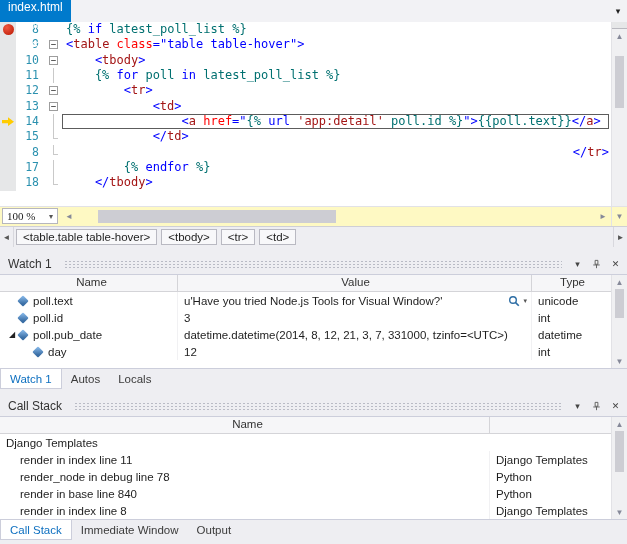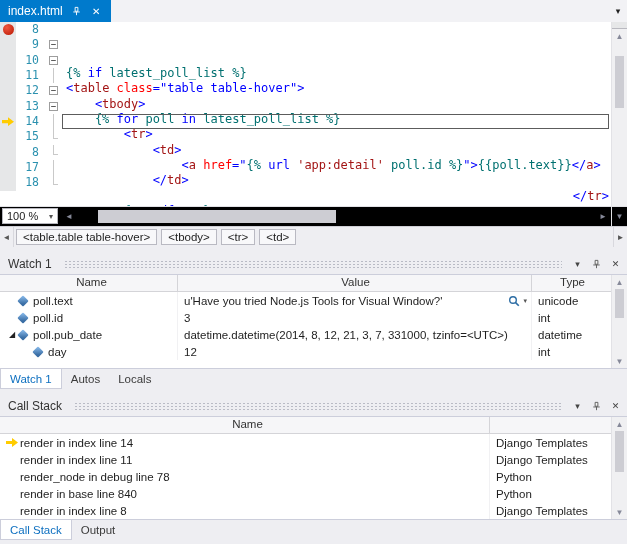--- a/index.html
+++ b/index.html
@@ -2,54 +2,54 @@
 <html><head>
 <meta charset="utf-8">
 <style>
   * { margin:0; padding:0; box-sizing:border-box; }
   html,body { background:#eeeef2; }
   .app { width:627px; height:544px; overflow:hidden; display:flex; flex-direction:column;
          font-family:"Liberation Sans", sans-serif; font-size:12px; color:#1e1e1e; background:#eeeef2; }
 
   
   .doc-tabbar { height:22px; flex:none; background:#f2f2f5; display:flex; align-items:flex-end; position:relative; }
-  .doc-tab { height:22px; background:#007acc; color:#fff; display:flex; align-items:center; gap:7px; padding:0 8px; }
+  .doc-tab { height:22px; background:#007acc; color:#fff; display:flex; align-items:center; gap:7px; padding:0 8px;flex-direction:column; }
   .doc-tab .tab-title { font-size:12px; }
   .doc-tab .ticon { display:flex; align-items:center; justify-content:center; width:13px; height:13px; font-size:10px; color:#fff; }
   .tabbar-caret { margin-left:auto; width:18px; height:100%; display:flex; align-items:center; justify-content:center; color:#222; font-size:9px; }
 
   
   .editor-wrap { height:184px; flex:none; display:flex; background:#fff; }
   #code-lines { width:611px; flex:none; overflow:hidden; }
   .line { display:flex; height:15.333px; line-height:15.333px; font-family:"DejaVu Sans Mono","Liberation Mono",monospace; font-size:12px; }
   .margin { width:16px; flex:none; background:#e6e7e8; display:flex; align-items:center; justify-content:center; }
   .bp { width:11px; height:11px; border-radius:50%; background:radial-gradient(circle at 35% 32%, #f0573f, #b81702); }
   .cur-arrow { width:12px; height:11px; background:#fc0; clip-path:polygon(0 36%,50% 36%,50% 10%,100% 50%,50% 90%,50% 64%,0 64%); filter:drop-shadow(0 0 0.5px #8a6d00); }
   .lnum { width:30px; flex:none; text-align:right; padding-right:7px; color:#2b91af; font-size:11.5px; }
   .fold { width:16px; flex:none; position:relative; }
   .foldbox { position:absolute; left:3px; top:3px; width:9px; height:9px; border:1px solid #9d9d9d; background:#fff; font-size:9px; line-height:6px; text-align:center; color:#222; }
   .foldbox::before { content:"−"; }
   .fold.fmid::before { content:""; position:absolute; left:7px; top:0; bottom:0; border-left:1px solid #c9c9c9; }
   .fold.fend::before { content:""; position:absolute; left:7px; top:0; height:58%; border-left:1px solid #c9c9c9; }
   .fold.fend::after  { content:""; position:absolute; left:7px; top:58%; width:5px; border-top:1px solid #c9c9c9; }
   .code-wrap { flex:1; margin-right:2px; }
   .line.current .code-wrap { outline:1px solid #5c5c5c; outline-offset:-1px; }
-  .code { white-space:pre;margin-top:44px; }
+  .code { white-space:pre; }
   .tk-dj{color:#007070} .tk-id{color:#007070} .tk-kw{color:#0000ff} .tk-br{color:#0000ff}
   .tk-tag{color:#a31515} .tk-attr{color:#ff0000} .tk-val{color:#0000ff} .tk-str{color:#a31515}
 
   .vscroll { width:16px; flex:none; background:#f0f0f2; border-left:1px solid #e2e2e6; display:flex; flex-direction:column; }
   .split-handle { height:7px; background:#e6e7e8; border-bottom:1px solid #b9b9c0; }
   .sb-btn { height:14px; display:flex; align-items:center; justify-content:center; font-size:8px; color:#868999; }
   .sb-track { flex:1; position:relative; }
   .sb-thumb { position:absolute; left:3px; right:3px; background:#cdcdd3; }
   .v-thumb { top:8%; height:32%; }
 
   
-  .hscroll-row { height:20px; flex:none; display:flex; background:#000000; border-top:1px solid #e2e2e6; }
+  .hscroll-row { height:20px; flex:none; display:flex; background:#fef9c3; border-top:1px solid #e2e2e6;font-family:Liberation Serif, serif; }
   .zoom { width:56px; flex:none; margin:1px 3px 2px 2px; background:#fff; border:1px solid #b6b6bd; display:flex; align-items:center; justify-content:space-between; padding:0 4px; font-size:11px; color:#222; }
   .zoom .caret { font-size:8px; color:#555; }
   .hsb { flex:1; display:flex; align-items:stretch; }
   .hsb-btn { width:16px; display:flex; align-items:center; justify-content:center; font-size:8px; color:#868999; }
   .hsb-track { flex:1; position:relative; }
   .hsb-thumb { position:absolute; top:3px; bottom:3px; left:4%; width:46%; background:#cdcdd3; }
   .corner { width:16px; flex:none; border-left:1px solid #e2e2e6; display:flex; align-items:center; justify-content:center; font-size:8px; color:#868999; }
 
   
   .breadcrumb-row { height:21px; flex:none; display:flex; align-items:center; background:#eeeef2; border-top:1px solid #cfcfd6; }
@@ -363,26 +363,20 @@
       <span class="ticon">✕</span>
     </div>
 
     <div class="grid-area" style="height:108px;">
       <div class="grid">
         <div class="grid-header">
           <div class="gh-cell cs-name cs-header-name">Name</div>
         </div>
 
         <div class="grid-row">
-          <div class="gc cs-name">
-            <span class="arrow-slot">
-                <span class="cur-arrow"></span>
-              </span>
-            <span>render in index line 14</span>
-          </div>
           <div class="gc cs-lang" style="border-right:none;">Django Templates</div>
         </div>
         <div class="grid-row">
           <div class="gc cs-name">
               <span class="arrow-slot"></span>
               <span>render in index line 11</span>
             </div>
           <div class="gc cs-lang" style="border-right:none;">Django Templates</div>
         </div>
         <div class="grid-row">
@@ -411,17 +405,18 @@
         <div class="sb-btn">▲</div>
         <div class="sb-track">
             <div class="sb-thumb c-scroll-thumb"></div>
           </div>
         <div class="sb-btn">▼</div>
       </div>
     </div>
 
     <div class="tabstrip" style="height:20px;">
       <div class="tab active">Call Stack</div>
+      <div class="tab">Immediate Window</div>
       <div class="tab">Output</div>
     </div>
   </div>
 
 </div>
 
 </body></html>

